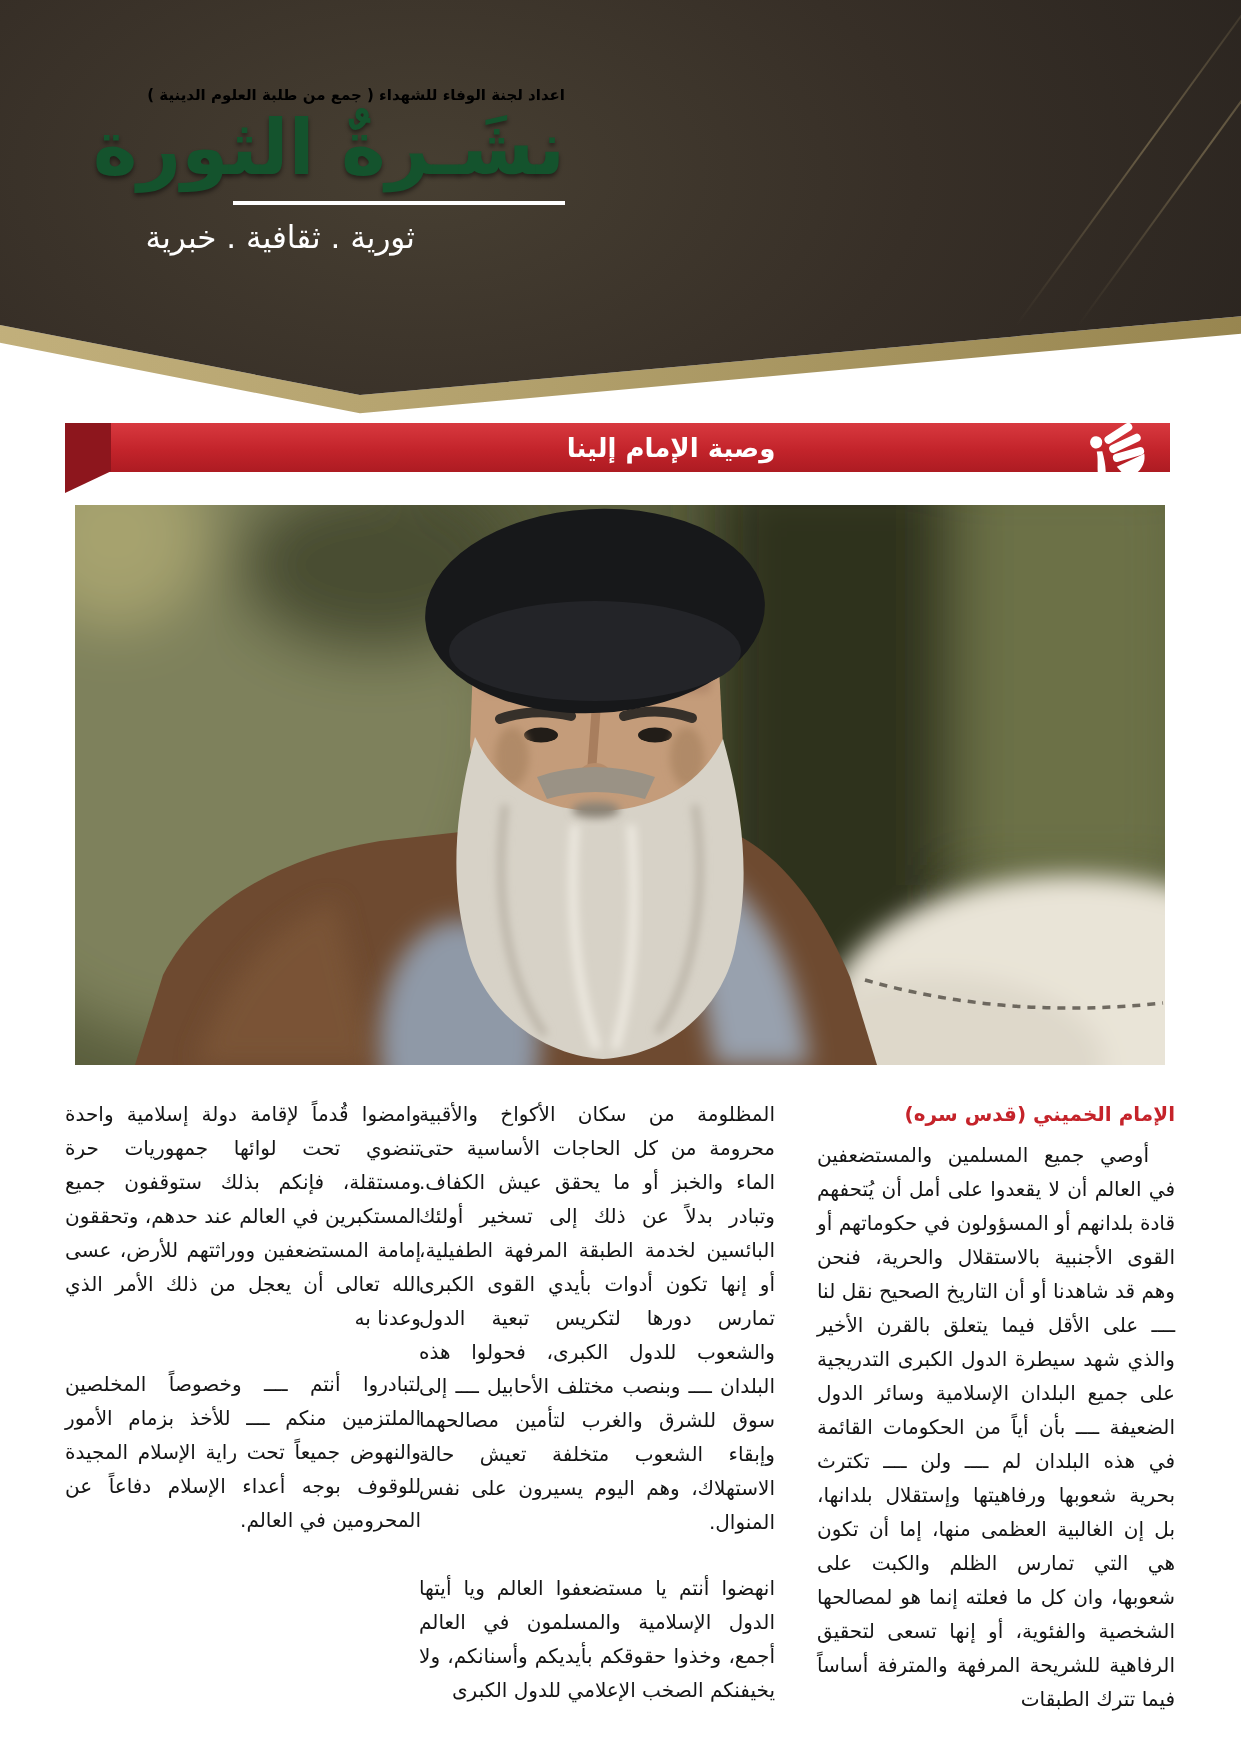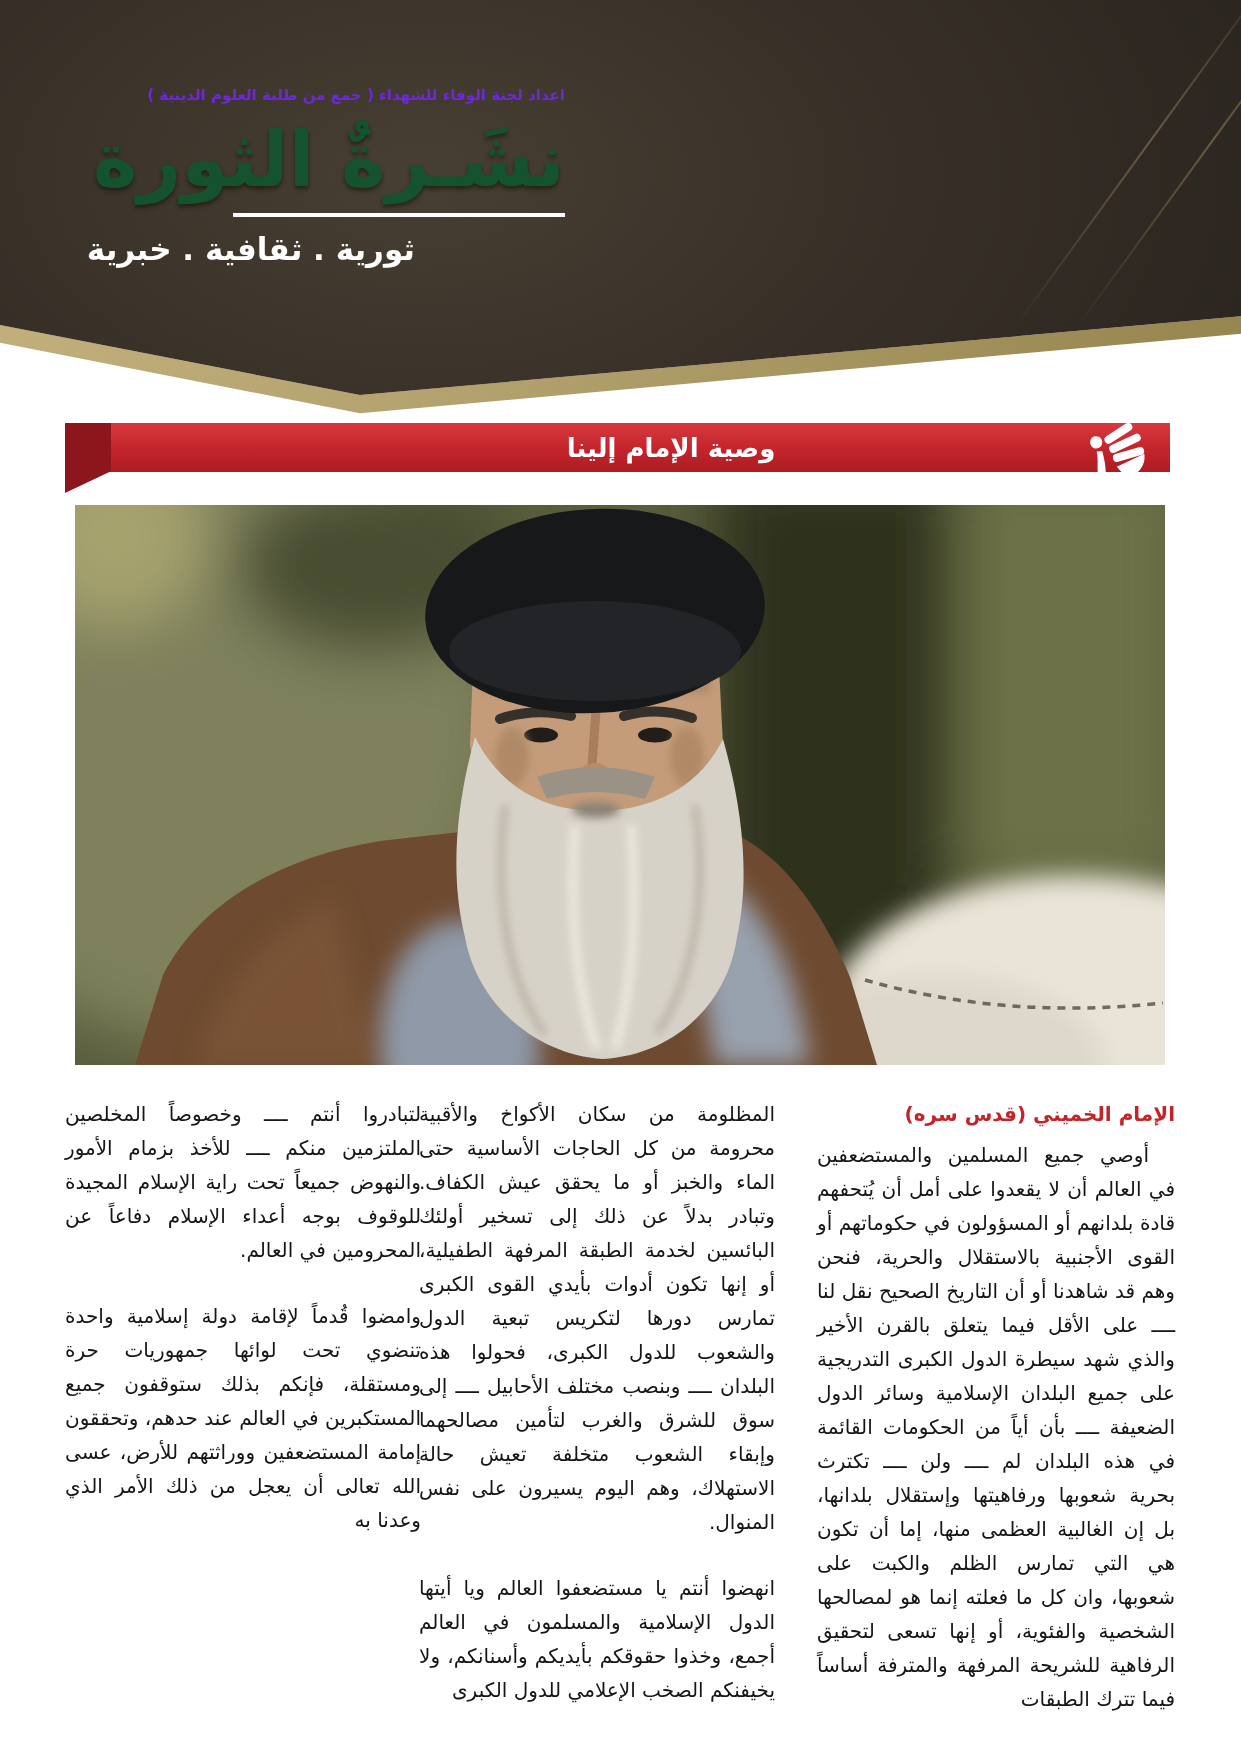--- a/index.html
+++ b/index.html
@@ -25,27 +25,27 @@
   }
   .deco-line {
     position:absolute; width:2px; height:460px; top:-90px;
     background:linear-gradient(rgba(190,170,120,0), rgba(190,170,120,.40), rgba(190,170,120,0));
     transform:rotate(36deg);
   }
   .deco-line.d1 { left:1150px; }
   .deco-line.d2 { left:1212px; }
 
   .masthead { position:absolute; top:86px; right:676px; direction:rtl; text-align:right; }
-  .prepared { color:#6d28d9; font-weight:bold; font-size:15px; letter-spacing:0; margin-bottom:12px; }
+  .prepared { color:#000000; font-weight:bold; font-size:15px; letter-spacing:0; }
   .nl-title {
     font-size:76px; font-weight:bold; line-height:1.15; color:#14532d;
     text-shadow:0 3px 4px rgba(0,0,0,.45);
   }
   .title-underline { width:332px; height:4px; background:#ffffff; margin:10px 0 14px auto; margin-left:auto; margin-right:0; }
-  .nl-subtitle { color:#ffffff; font-weight:bold; font-size:31px; margin-left:7px; padding-left:0; margin-top:2px; margin-right:150px; }
+  .nl-subtitle { color:#ffffff; font-weight:normal; font-size:31px; margin-left:7px; padding-left:0; margin-top:2px; margin-right:150px; }
 
   .logo-block { position:absolute; left:606px; top:92px; width:196px; text-align:center; }
   .fist-big { width:150px; height:118px; display:block; margin:0 auto; }
   .logo-ar { color:#ffffff; font-weight:bold; font-size:23px; direction:rtl; margin-top:2px; }
   .logo-en { color:#958b7b; font-size:10px; letter-spacing:3px; margin-top:3px; }
   .logo-divider { border-top:1px solid #756c5c; margin:6px 10px 5px; }
   .logo-dept { color:#dbceb3; font-weight:bold; font-size:27px; direction:rtl; }
 
   
   .banner {
@@ -180,17 +180,17 @@
     <div class="article-heading">الإمام الخميني (قدس سره)</div>
     <p class="p-indent">أوصي جميع المسلمين والمستضعفين في العالم أن لا يقعدوا على أمل أن يُتحفهم قادة بلدانهم أو المسؤولون في حكوماتهم أو القوى الأجنبية بالاستقلال والحرية، فنحن وهم قد شاهدنا أو أن التاريخ الصحيح نقل لنا ــــ على الأقل فيما يتعلق بالقرن الأخير والذي شهد سيطرة الدول الكبرى التدريجية على جميع البلدان الإسلامية وسائر الدول الضعيفة ــــ بأن أياً من الحكومات القائمة في هذه البلدان لم ــــ ولن ــــ تكترث بحرية شعوبها ورفاهيتها وإستقلال بلدانها، بل إن الغالبية العظمى منها، إما أن تكون هي التي تمارس الظلم والكبت على شعوبها، وان كل ما فعلته إنما هو لمصالحها الشخصية والفئوية، أو إنها تسعى لتحقيق الرفاهية للشريحة المرفهة والمترفة أساساً فيما تترك الطبقات</p>
   </div>
 
   <div class="col col-second">
     <p>المظلومة من سكان الأكواخ والأقبية محرومة من كل الحاجات الأساسية حتى الماء والخبز أو ما يحقق عيش الكفاف. وتبادر بدلاً عن ذلك إلى تسخير أولئك البائسين لخدمة الطبقة المرفهة الطفيلية، أو إنها تكون أدوات بأيدي القوى الكبرى تمارس دورها لتكريس تبعية الدول والشعوب للدول الكبرى، فحولوا هذه البلدان ــــ وبنصب مختلف الأحابيل ــــ إلى سوق للشرق والغرب لتأمين مصالحهما وإبقاء الشعوب متخلفة تعيش حالة الاستهلاك، وهم اليوم يسيرون على نفس المنوال.</p>
     <p>انهضوا أنتم يا مستضعفوا العالم ويا أيتها الدول الإسلامية والمسلمون في العالم أجمع، وخذوا حقوقكم بأيديكم وأسنانكم، ولا يخيفنكم الصخب الإعلامي للدول الكبرى</p>
   </div>
 
   <div class="col col-third">
+    <p>وامضوا قُدماً لإقامة دولة إسلامية واحدة تنضوي تحت لوائها جمهوريات حرة ومستقلة، فإنكم بذلك ستوقفون جميع المستكبرين في العالم عند حدهم، وتحققون إمامة المستضعفين ووراثتهم للأرض، عسى الله تعالى أن يعجل من ذلك الأمر الذي وعدنا به</p>
     <p>لتبادروا أنتم ــــ وخصوصاً المخلصين الملتزمين منكم ــــ للأخذ بزمام الأمور والنهوض جميعاً تحت راية الإسلام المجيدة للوقوف بوجه أعداء الإسلام دفاعاً عن المحرومين في العالم.</p>
-    <p>وامضوا قُدماً لإقامة دولة إسلامية واحدة تنضوي تحت لوائها جمهوريات حرة ومستقلة، فإنكم بذلك ستوقفون جميع المستكبرين في العالم عند حدهم، وتحققون إمامة المستضعفين ووراثتهم للأرض، عسى الله تعالى أن يعجل من ذلك الأمر الذي وعدنا به</p>
   </div>
 
 </div>
 
 </body></html>

